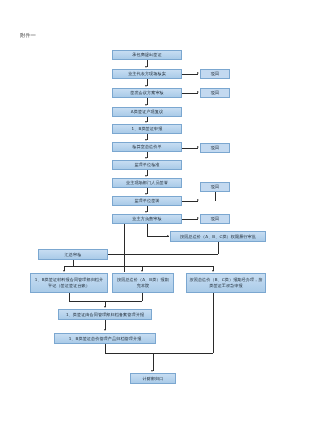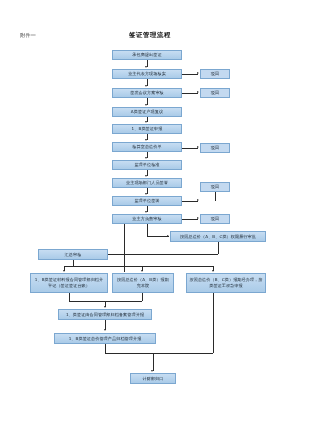--- a/index.html
+++ b/index.html
@@ -95,21 +95,20 @@
     border-bottom: 1.7px solid transparent;
     border-right: 2.4px solid #2a2a2a;
   }
 </style>
 </head>
 <body>
 
 <div id="page">
 
   <div class="doc-label">附件一</div>
-  <div class="doc-title">签证管理流程</div>
 
   <div class="box shade" style="left:112px; top:50px; width:70px; height:10px;">
     <span class="txt">承包商提出签证</span>
   </div>
   <div class="ln v" style="left:146.6px; top:60px; height:7px;"></div>
   <div class="arrow-d" style="left:145.3px; top:66px;"></div>
 
   <div class="box shade" style="left:112px; top:69px; width:70px; height:10px;">
     <span class="txt">业主代表方现场核实</span>
   </div>

